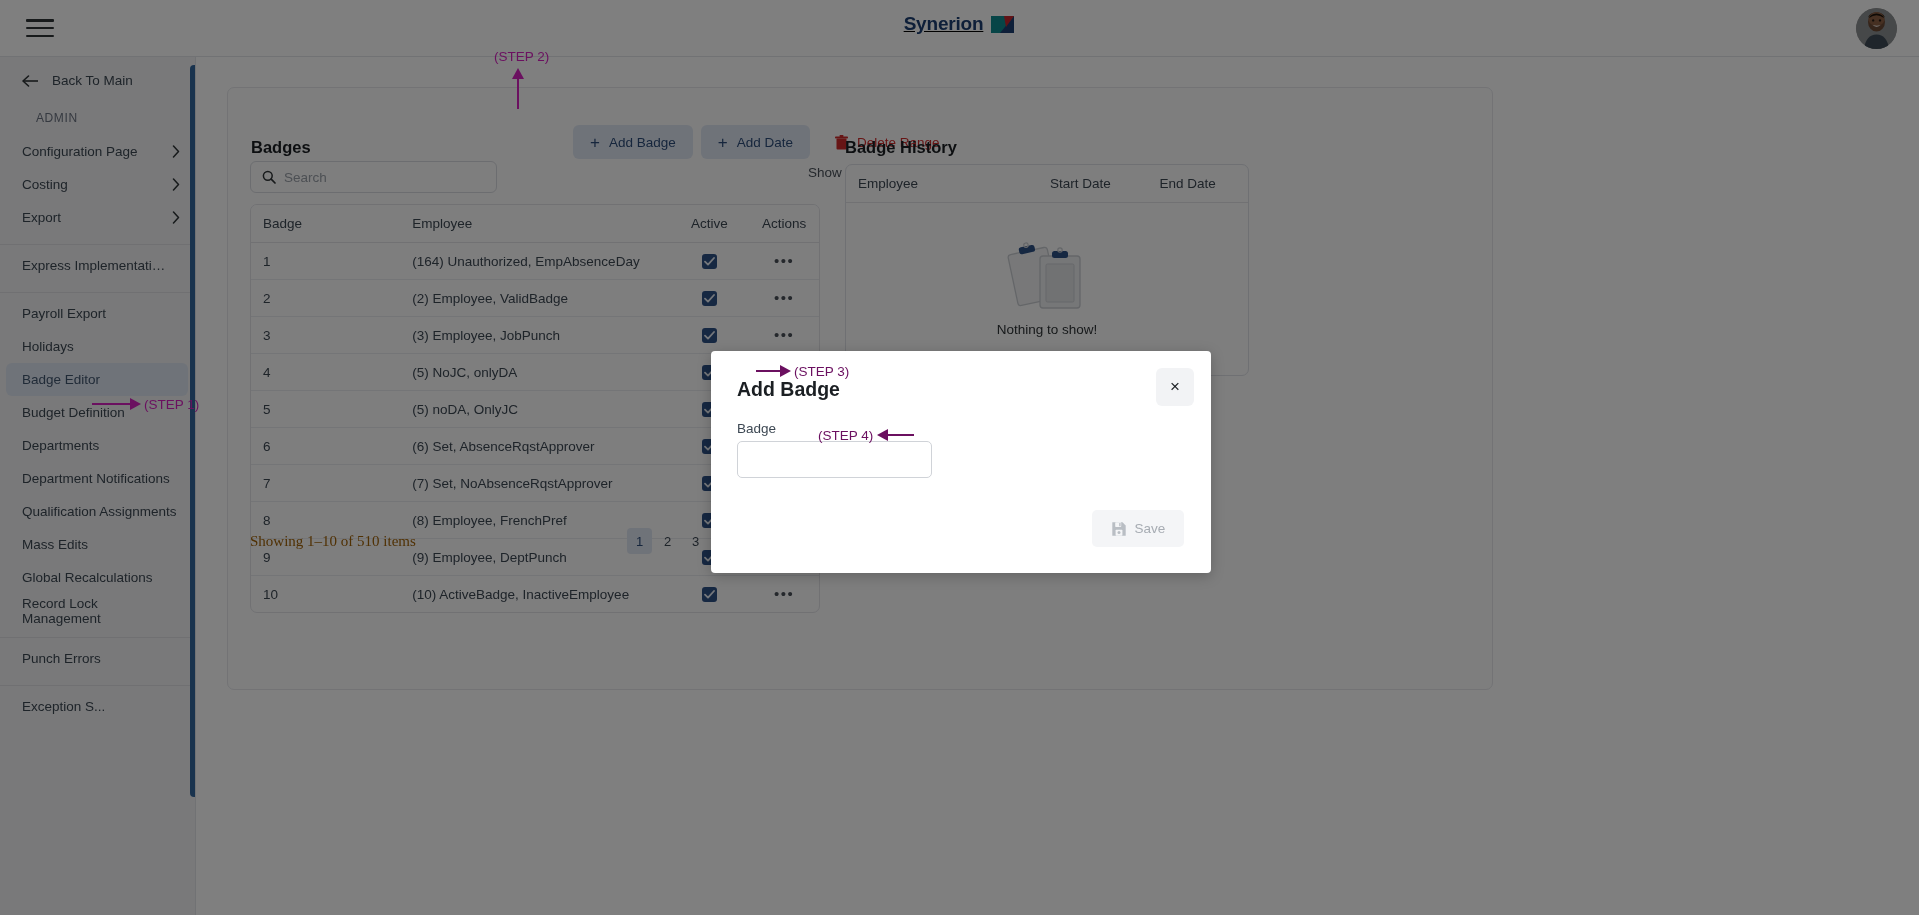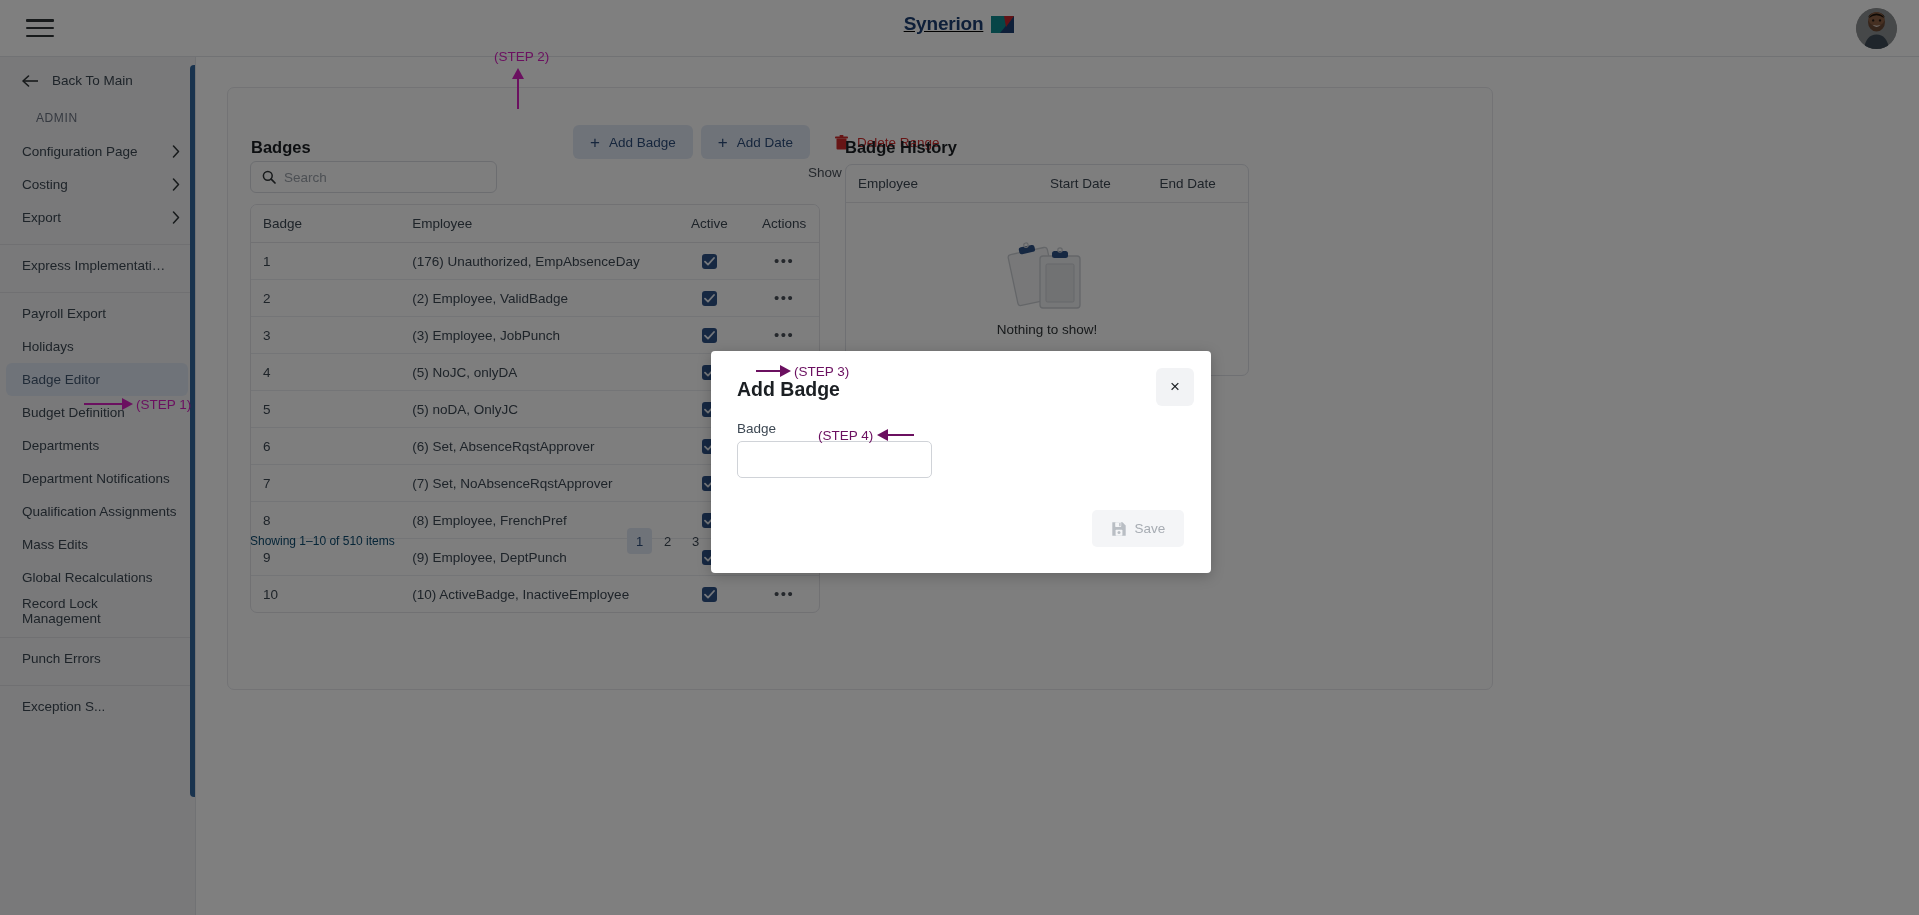--- a/index.html
+++ b/index.html
@@ -176,21 +176,21 @@
     border-radius: 3px; background: #2d5085; position: relative;
     cursor: pointer; vertical-align: middle;
   }
   .cb svg { position: absolute; left: 2px; top: 3px; }
   .dots { color: #4a5159; letter-spacing: 1.5px; font-size: 15px; cursor: pointer; line-height: 1; }
 
   .pager-row {
     position: absolute; left: 22px; top: 440px; width: 570px;
     display: flex; align-items: center; justify-content: space-between;
   }
-  .showing { font-size: 12px; color: #0c4a6e; }
+  .showing { font-size: 15px; color: #a16207; font-family: Liberation Serif, serif; }
   .pages { display: flex; align-items: center; gap: 3px; }
   .page {
     min-width: 25px; height: 26px; border-radius: 4px;
     display: flex; align-items: center; justify-content: center;
     font-size: 13px; color: #3d4853; cursor: pointer; padding: 0 5px;
   }
   .page.active { background: #dfe6f2; color: #2d4d7a; }
 
   
   .bh-title { position: absolute; left: 617px; top: 50px; }
@@ -420,21 +420,21 @@
             <tr>
               <th class="col-badge">Badge</th>
               <th class="col-emp">Employee</th>
               <th class="col-active">Active</th>
               <th class="col-act">Actions</th>
             </tr>
           </thead>
           <tbody>
             <tr>
               <td class="col-badge">1</td>
-              <td class="col-emp">(176) Unauthorized, EmpAbsenceDay</td>
+              <td class="col-emp">(164) Unauthorized, EmpAbsenceDay</td>
               <td class="col-active">
                 <span class="cb">
                   <svg width="11" height="9" viewBox="0 0 11 9">
                       <path d="M1 4.6 L4 7.6 L10 1" stroke="#e9eef6" stroke-width="1.8" fill="none" stroke-linecap="round" stroke-linejoin="round"></path>
                     </svg>
                 </span>
               </td>
               <td class="col-act">
                 <span class="dots">•••</span>
               </td>
@@ -623,21 +623,21 @@
       <path d="M1.3 1.3 H11.5 L14.7 4.5 V14.7 H1.3 Z" fill="#b9bec4"></path>
       <rect x="4.2" y="1.3" width="6" height="4.6" rx="0.6" fill="#f4f5f7"></rect>
       <rect x="8.2" y="2" width="1.4" height="3.2" rx="0.5" fill="#b9bec4"></rect>
       <rect x="4.6" y="8.8" width="6.8" height="5.9" rx="0.7" fill="#f4f5f7"></rect>
       <circle cx="8" cy="11.6" r="1.5" fill="#b9bec4"></circle>
     </svg>
     <span>Save</span>
   </button>
 </div>
 
-<div class="ann" style="left:0; top:393px;text-align:right;">
+<div class="ann" style="left:8px; top:393px;text-align:right;">
   <svg width="170" height="22" viewBox="0 0 170 22">
     <line x1="84" y1="11" x2="122" y2="11" stroke="#6b1060" stroke-width="2"></line>
     <path d="M122 5 L133 11 L122 17 Z" fill="#6b1060"></path>
     <text x="136" y="16" fill="#6b1060" font-family="Liberation Sans, sans-serif" font-size="13.5">(STEP 1)</text>
   </svg>
 </div>
 
 <div class="ann" style="left:487px; top:47px;">
   <svg width="90" height="62" viewBox="0 0 90 62">
     <text x="7" y="14" fill="#6b1060" font-family="Liberation Sans, sans-serif" font-size="13.5">(STEP 2)</text>

